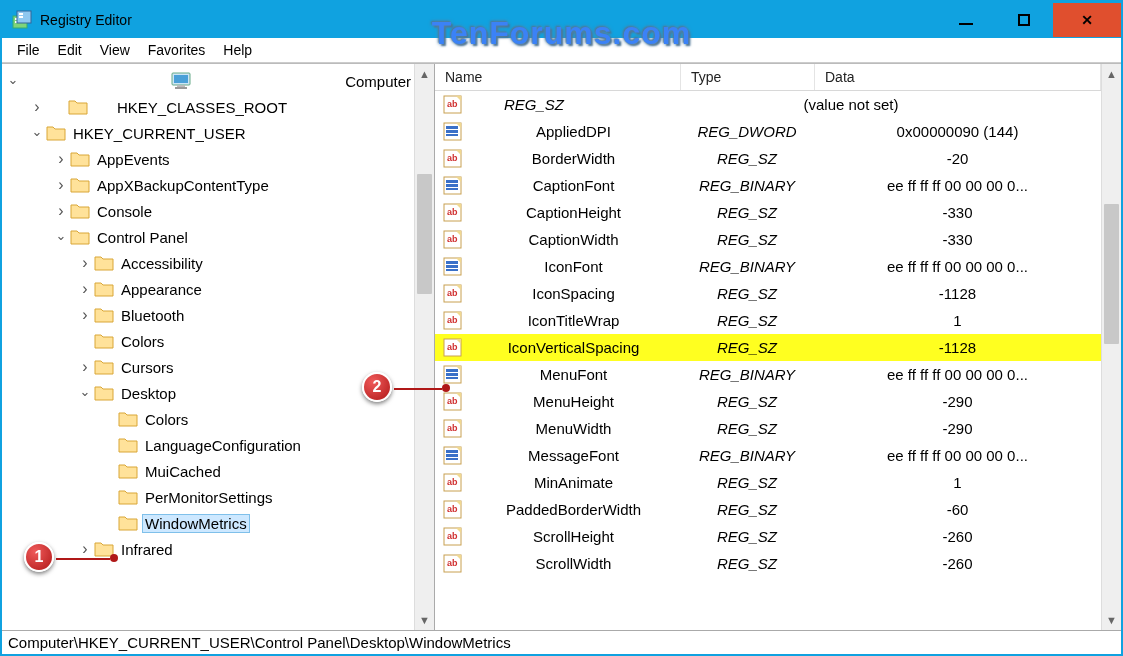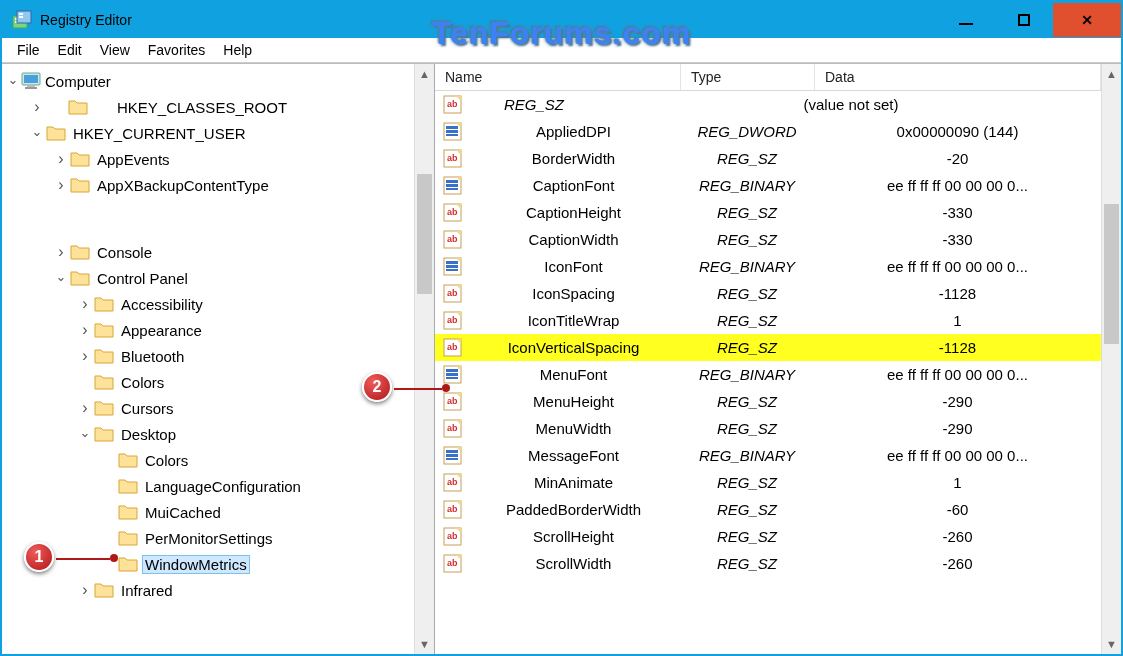--- a/index.html
+++ b/index.html
@@ -89,21 +89,21 @@
     <span>File</span>
     <span>Edit</span>
     <span>View</span>
     <span>Favorites</span>
     <span>Help</span>
   </div>
 
   <div class="client">
     <div class="tree-wrap">
       <div class="tree" id="tree">
-          <div class="row" style="padding-left: 4px;">
+          <div class="row" style="padding-left: 4px; justify-content: space-between;">
             <span class="tw open"></span>
             <svg class="pc-icon" viewBox="0 0 22 18">
               <rect x="2" y="1" width="18" height="12" rx="1" fill="#cde5f5" stroke="#6a8" stroke-width="1"></rect>
               <rect x="4" y="3" width="14" height="8" fill="#4aa0d8"></rect>
               <rect x="7" y="13" width="8" height="2" fill="#bbb"></rect>
               <rect x="5" y="15" width="12" height="2" fill="#999"></rect>
             </svg>
             <span class="label">Computer</span>
           </div>
           <div class="row" style="padding-left: 28px; gap: 22px;">
@@ -127,21 +127,21 @@
             </svg>
             <span class="label">AppEvents</span>
           </div>
           <div class="row" style="padding-left: 52px;">
             <span class="tw closed"></span>
             <svg class="folder" viewBox="0 0 20 18">
               <path d="M1 3h6l2 2h10v11H1z" fill="#ffe29a" stroke="#d9a637" stroke-width="1"></path>
             </svg>
             <span class="label">AppXBackupContentType</span>
           </div>
-          <div class="row" style="padding-left: 52px; margin-top: 41px;">
+          <div class="row" style="padding-left: 52px;">
             <span class="tw closed"></span>
             <svg class="folder" viewBox="0 0 20 18">
               <path d="M1 3h6l2 2h10v11H1z" fill="#ffe29a" stroke="#d9a637" stroke-width="1"></path>
             </svg>
             <span class="label">Console</span>
           </div>
           <div class="row" style="padding-left: 52px;">
             <span class="tw open"></span>
             <svg class="folder" viewBox="0 0 20 18">
               <path d="M1 3h6l2 2h10v11H1z" fill="#ffe29a" stroke="#d9a637" stroke-width="1"></path>
@@ -443,20 +443,21 @@
       <div class="vscroll">
         <div class="arrow">▲</div>
         <div class="track">
             <div class="thumb" style="top:120px;height:140px"></div>
           </div>
         <div class="arrow">▼</div>
       </div>
     </div>
   </div>
 
+  <div class="statusbar">Computer\HKEY_CURRENT_USER\Control Panel\Desktop\WindowMetrics</div>
 </div>
 
 <div class="watermark">TenForums.com</div>
 
 <div class="badge" style="top:542px;left:24px">1</div>
 <div class="badge-line" style="top:558px;left:56px;width:54px"></div>
 <div class="badge-dot" style="top:554px;left:110px"></div>
 
 <div class="badge" style="top:372px;left:362px">2</div>
 <div class="badge-line" style="top:388px;left:394px;width:48px"></div>

